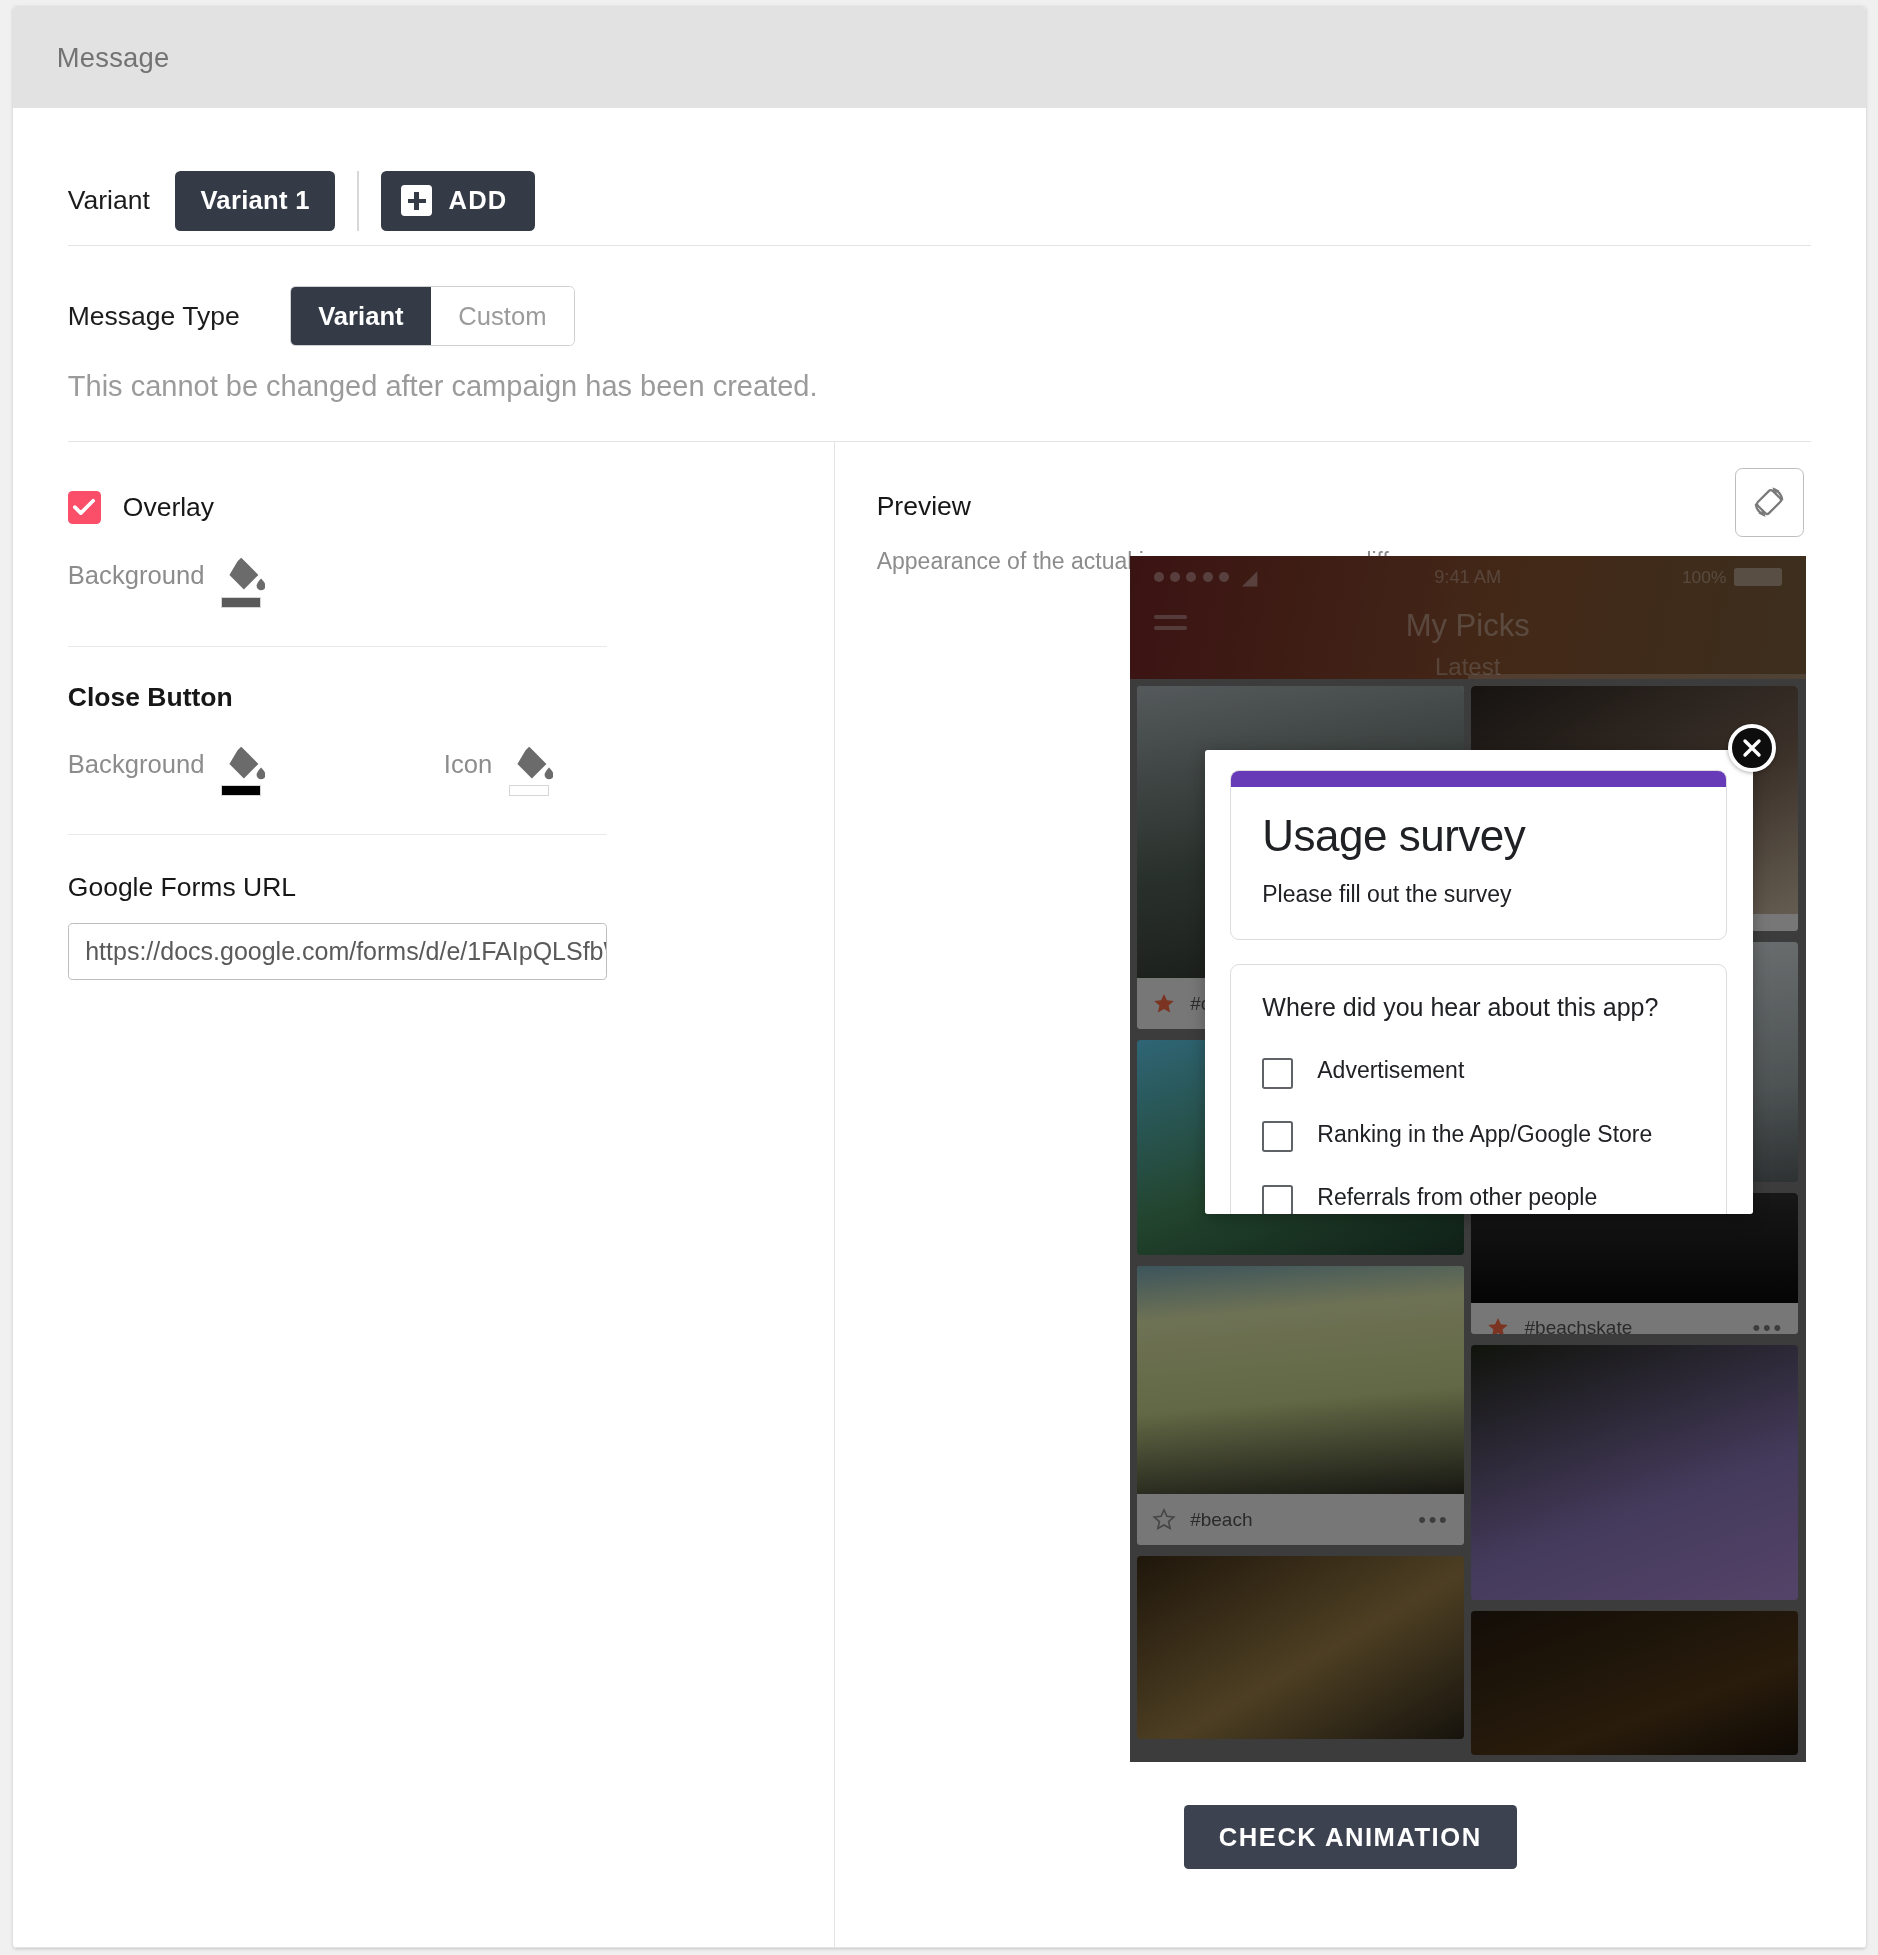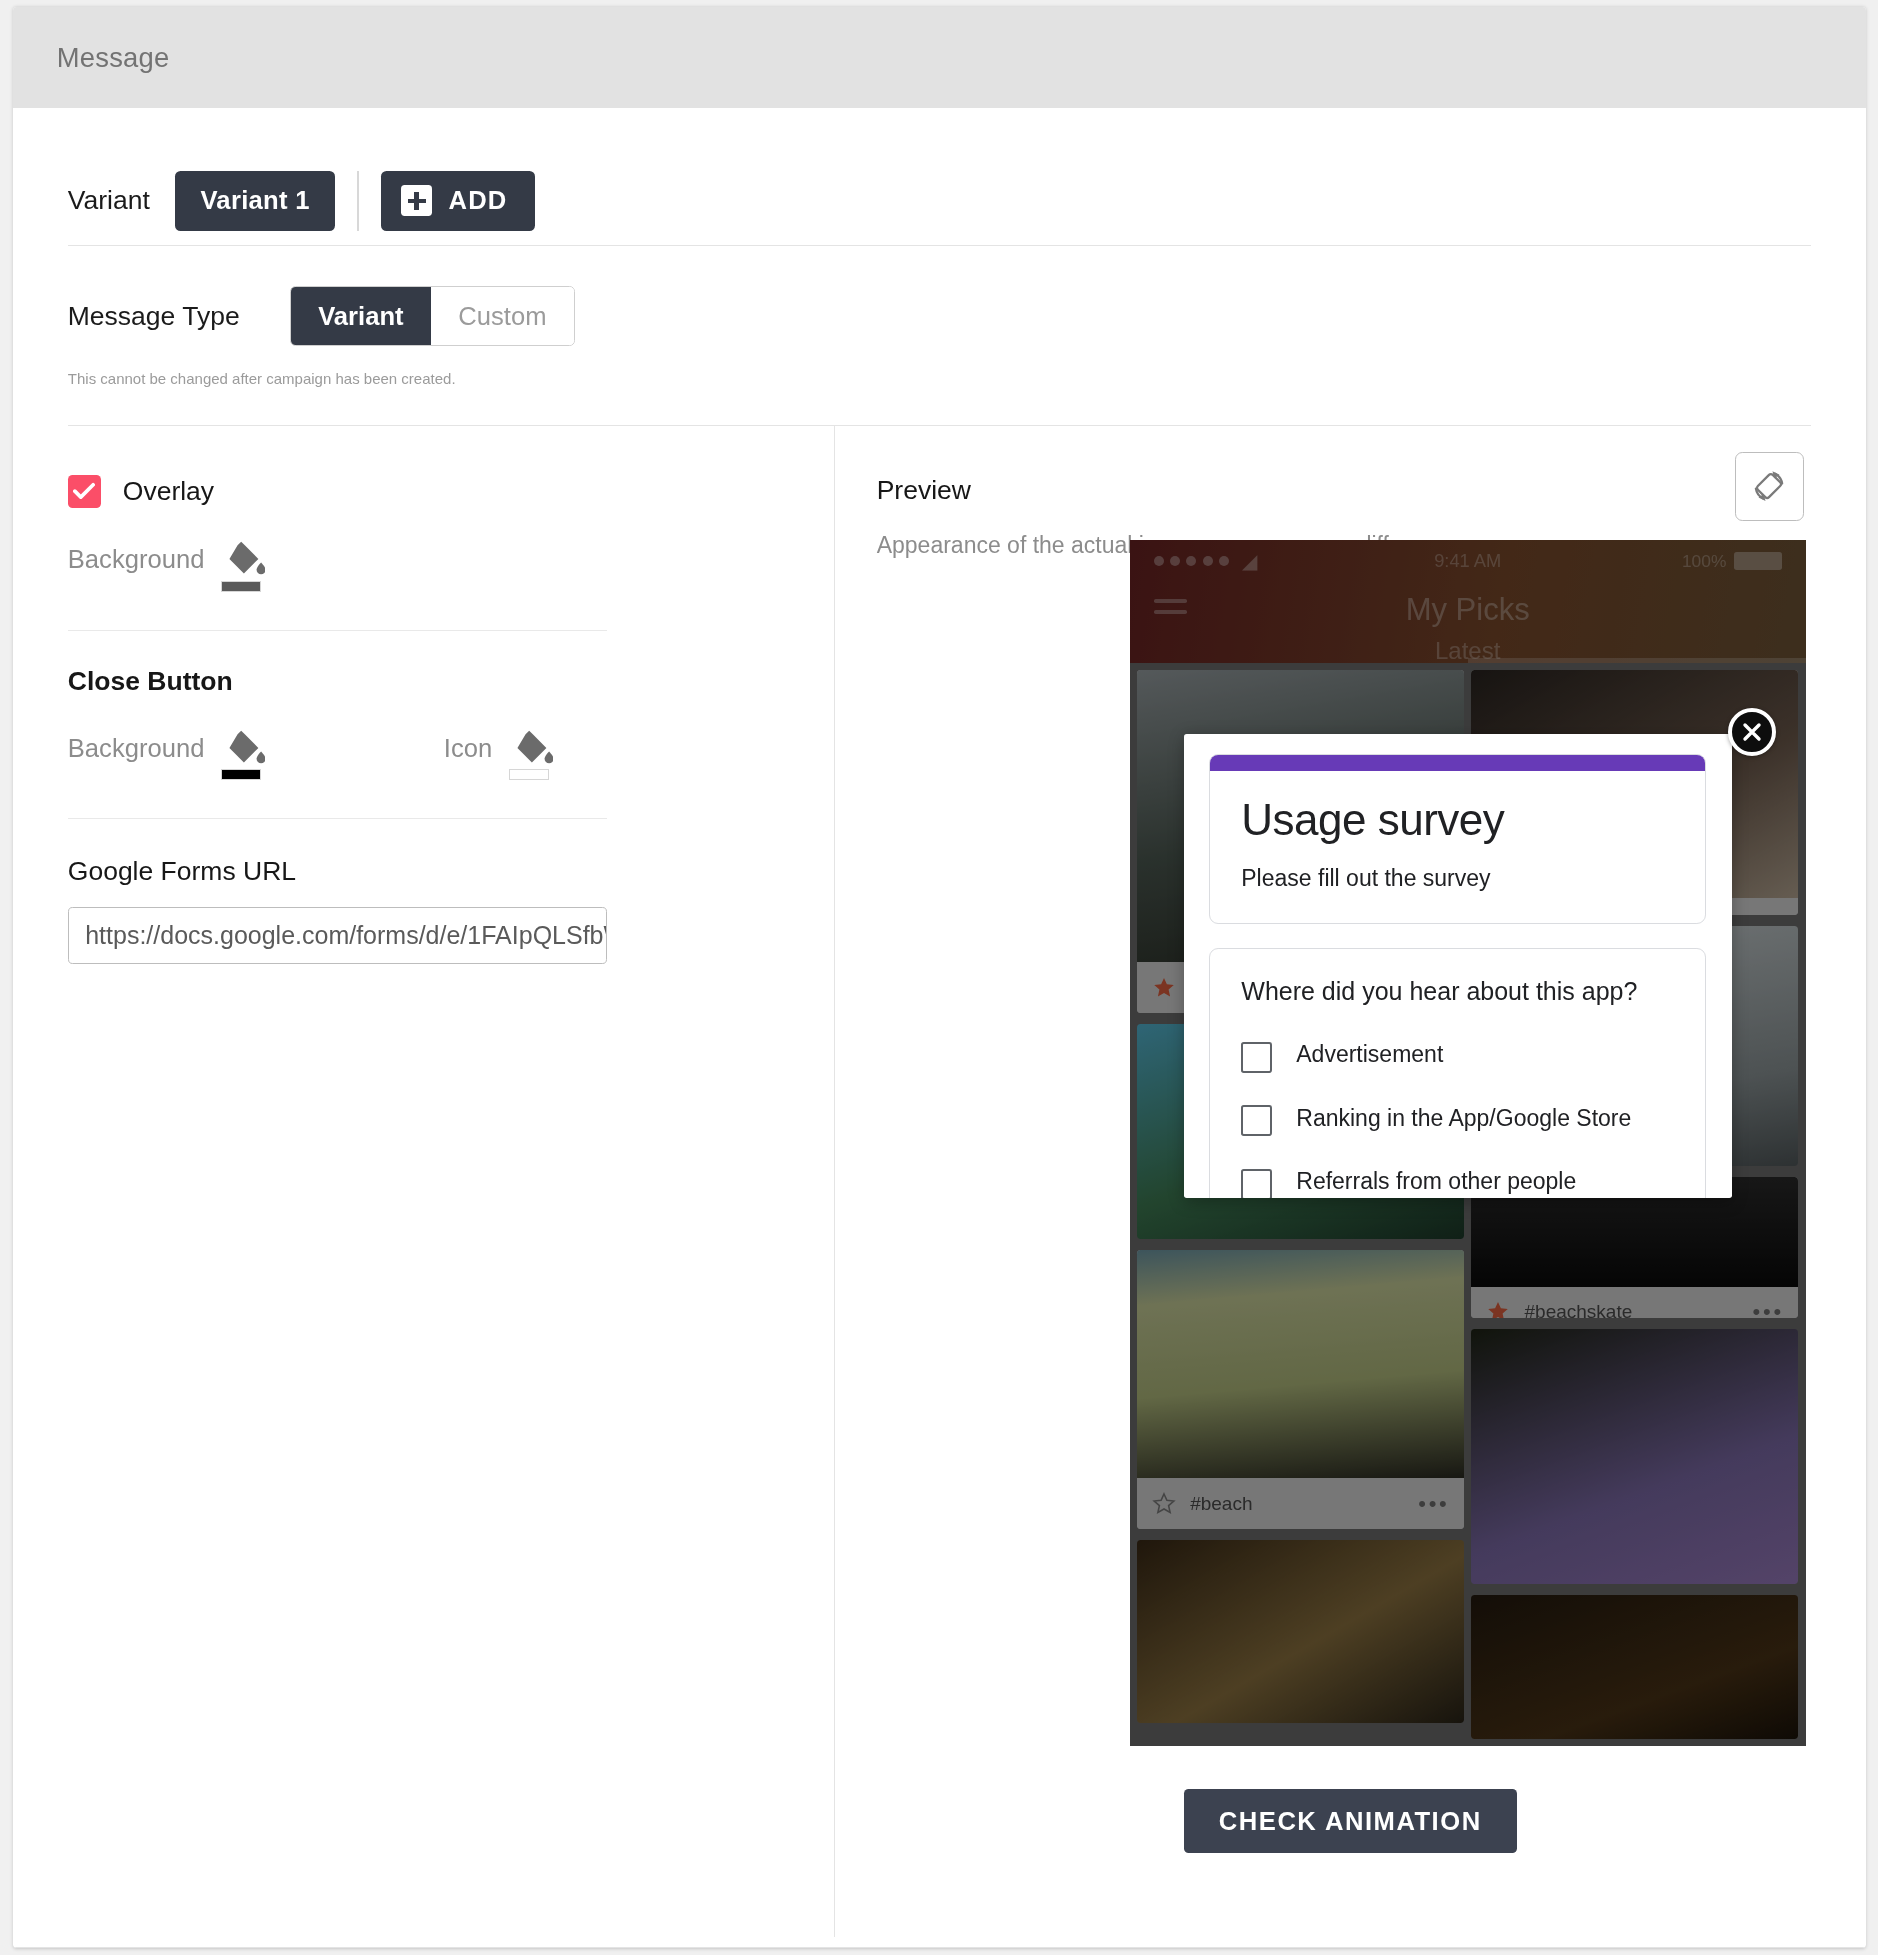--- a/index.html
+++ b/index.html
@@ -74,21 +74,21 @@
     border: 0.9px solid #cfcfcf;
   }
   .seg {
     height: 58px; display: flex; align-items: center; justify-content: center;
     font-size: 25.6px; cursor: pointer; padding: 0 27.4px;
     font-family: "Liberation Sans", sans-serif;
   }
   .seg.active { background: #343a46; color: #fff; font-weight: 700; }
   .seg.inactive { background: #fff; color: #9b9b9b; }
   .mtype-note {
-    font-size: 15px; color: #9b9b9b;
+    font-size: 29px; color: #9b9b9b;
     padding: 24px 55px 0 55px;
   }
 
   .hr2 {
     height: 0.9px; background: #e4e4e4;
     margin: 38px 55px 0 55px;
   }
   
   .body {
     display: flex;
@@ -202,21 +202,21 @@
   .p-night   { height: 110px; background: linear-gradient(180deg,#2b2b2b,#0a0a0a); }
   .p-flower  { height: 292px; background: linear-gradient(160deg,#1f2416,#7d6ba8 55%,#a07fc4); }
   .p-wood    { height: 183px; background: linear-gradient(150deg,#3a2a16,#8d7340 55%,#2a2418); }
   .p-dark    { height: 164px; background: linear-gradient(160deg,#241a0f,#4a3316 60%,#120d07); }
 
   .dim { position: absolute; inset: 0; background: rgba(0,0,0,0.45); z-index: 5; }
 
   
   .modal {
     position: absolute; z-index: 7;
-    left: 54px; top: 194px; width: 548px; height: 464px;
+    left: 75px; top: 194px; width: 548px; height: 464px;
     background: #fff; border-radius: 2.7px;
     box-shadow: 0 3.7px 16.4px rgba(0,0,0,0.28);
     overflow: hidden;
   }
   .modal-close {
     position: absolute; z-index: 9;
     left: 598px; top: 168px;
     width: 48px; height: 48px; border-radius: 50%;
     background: #0d0d0d; border: 4.6px solid #fff;
     display: flex; align-items: center; justify-content: center;

